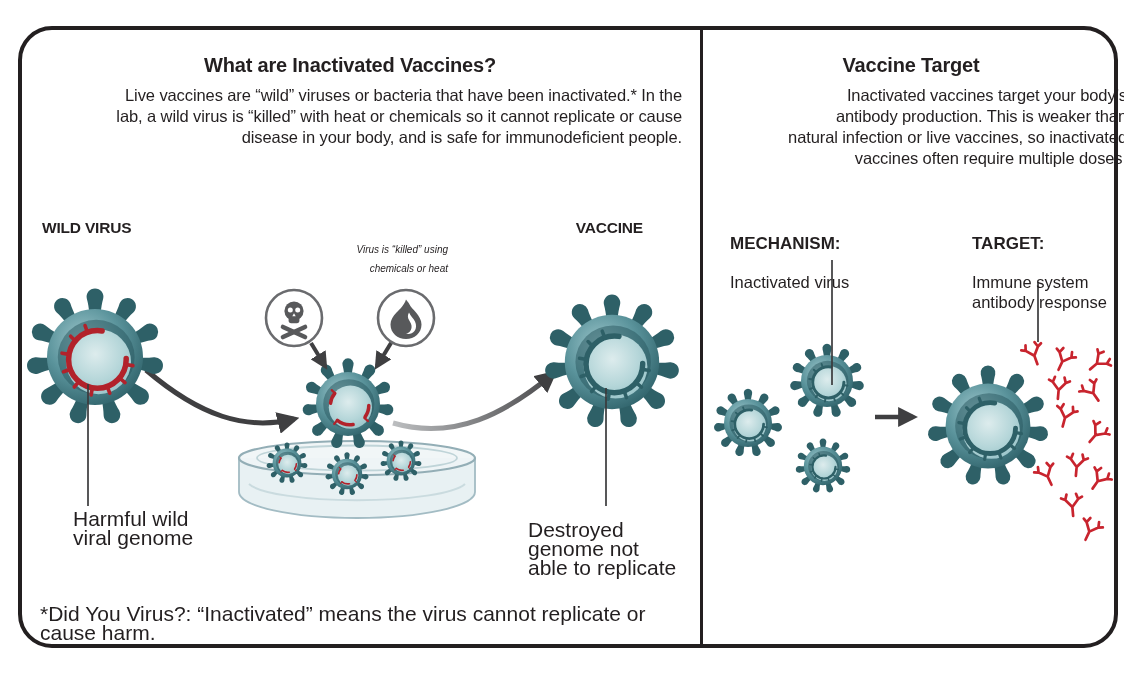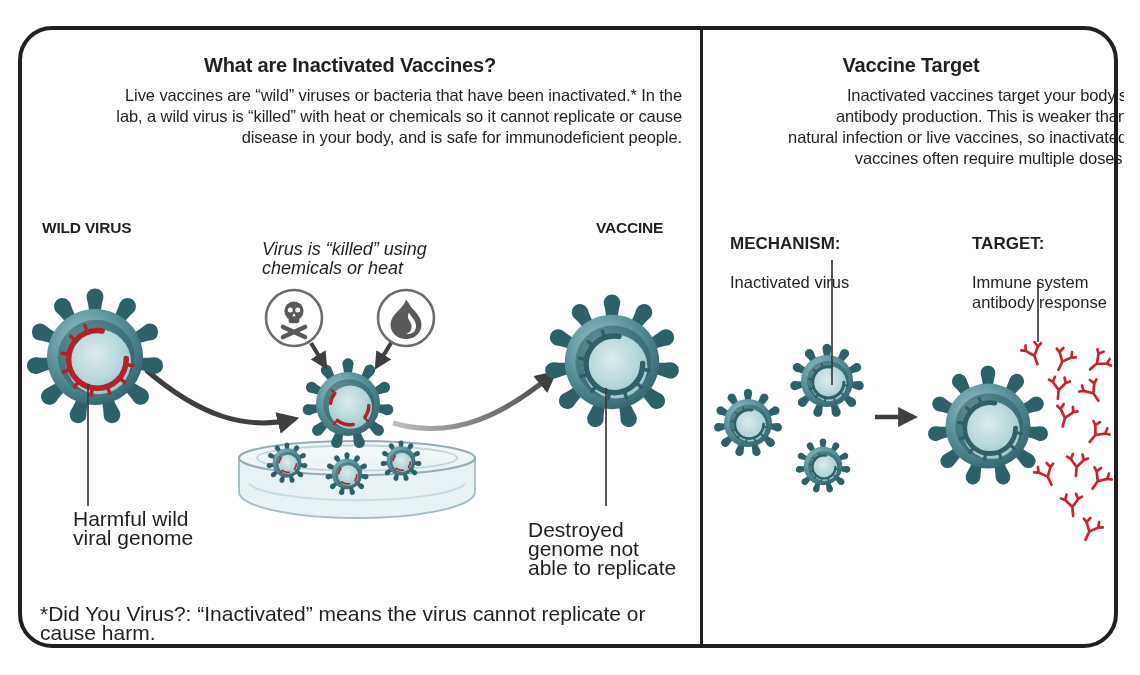--- a/index.html
+++ b/index.html
@@ -6,21 +6,21 @@
   #stage{position:relative;width:1124px;height:675px;background:#fff;overflow:hidden;
          font-family:"Liberation Sans","DejaVu Sans",sans-serif;color:#231f20;}
   .frame{position:absolute;left:18px;top:26px;width:1092px;height:614px;
          border:4px solid #231f20;border-radius:34px;}
   .divider{position:absolute;left:700px;top:26px;width:3px;height:622px;background:#231f20;}
   svg#art{position:absolute;left:0;top:0;}
   .txt{position:absolute;white-space:pre-line;}
   .title{font-size:20px;font-weight:700;text-align:center;letter-spacing:-0.2px;}
   .body{font-size:16.5px;line-height:21px;letter-spacing:-0.1px;text-align:right;}
   .caps{font-size:15.5px;font-weight:700;letter-spacing:-0.2px;}
-  .italic{font-size:18px;font-style:italic;text-align:left;line-height:19px;}
+  .italic{font-size:10px;font-style:italic;text-align:right;line-height:19px;}
   .small{font-size:21px;line-height:19px;}
   .lblB{font-size:17px;font-weight:700;line-height:20px;}
   .lblR{font-size:16.5px;line-height:20px;white-space:pre-line;}
 </style>
 </head>
 <body>
 
 <div id="stage">
 
   <div class="frame"></div>
@@ -196,21 +196,21 @@
       <use href="#ab" transform="translate(1072,503) rotate(-5)"></use>
       <use href="#ab" transform="translate(1091,528) rotate(25)"></use>
     </g>
   </svg>
 
   <div class="txt title" style="left:30px;top:54px;width:640px;">What are Inactivated Vaccines?</div>
   <div class="txt body" style="left:32px;top:85px;width:650px;">Live vaccines are “wild” viruses or bacteria that have been inactivated.* In the
 lab, a wild virus is “killed” with heat or chemicals so it cannot replicate or cause
 disease in your body, and is safe for immunodeficient people.</div>
   <div class="txt caps" style="left:42px;top:219px;">WILD VIRUS</div>
-  <div class="txt caps" style="left:596px;top:219px;width:75px;">VACCINE</div>
+  <div class="txt caps" style="left:568px;top:219px;width:75px;text-align:right;">VACCINE</div>
   <div class="txt italic" style="left:262px;top:240px;width:186px;">Virus is “killed” using
 chemicals or heat</div>
   <div class="txt small" style="left:73px;top:509px;">Harmful wild
 viral genome</div>
   <div class="txt small" style="left:528px;top:509px;margin-top:11px;">Destroyed
 genome not
 able to replicate</div>
   <div class="txt small" style="left:40px;top:604px;width:640px;">*Did You Virus?: “Inactivated” means the virus cannot replicate or cause harm.</div>
 
   <div class="txt title" style="left:706px;top:54px;width:410px;">Vaccine Target</div>

